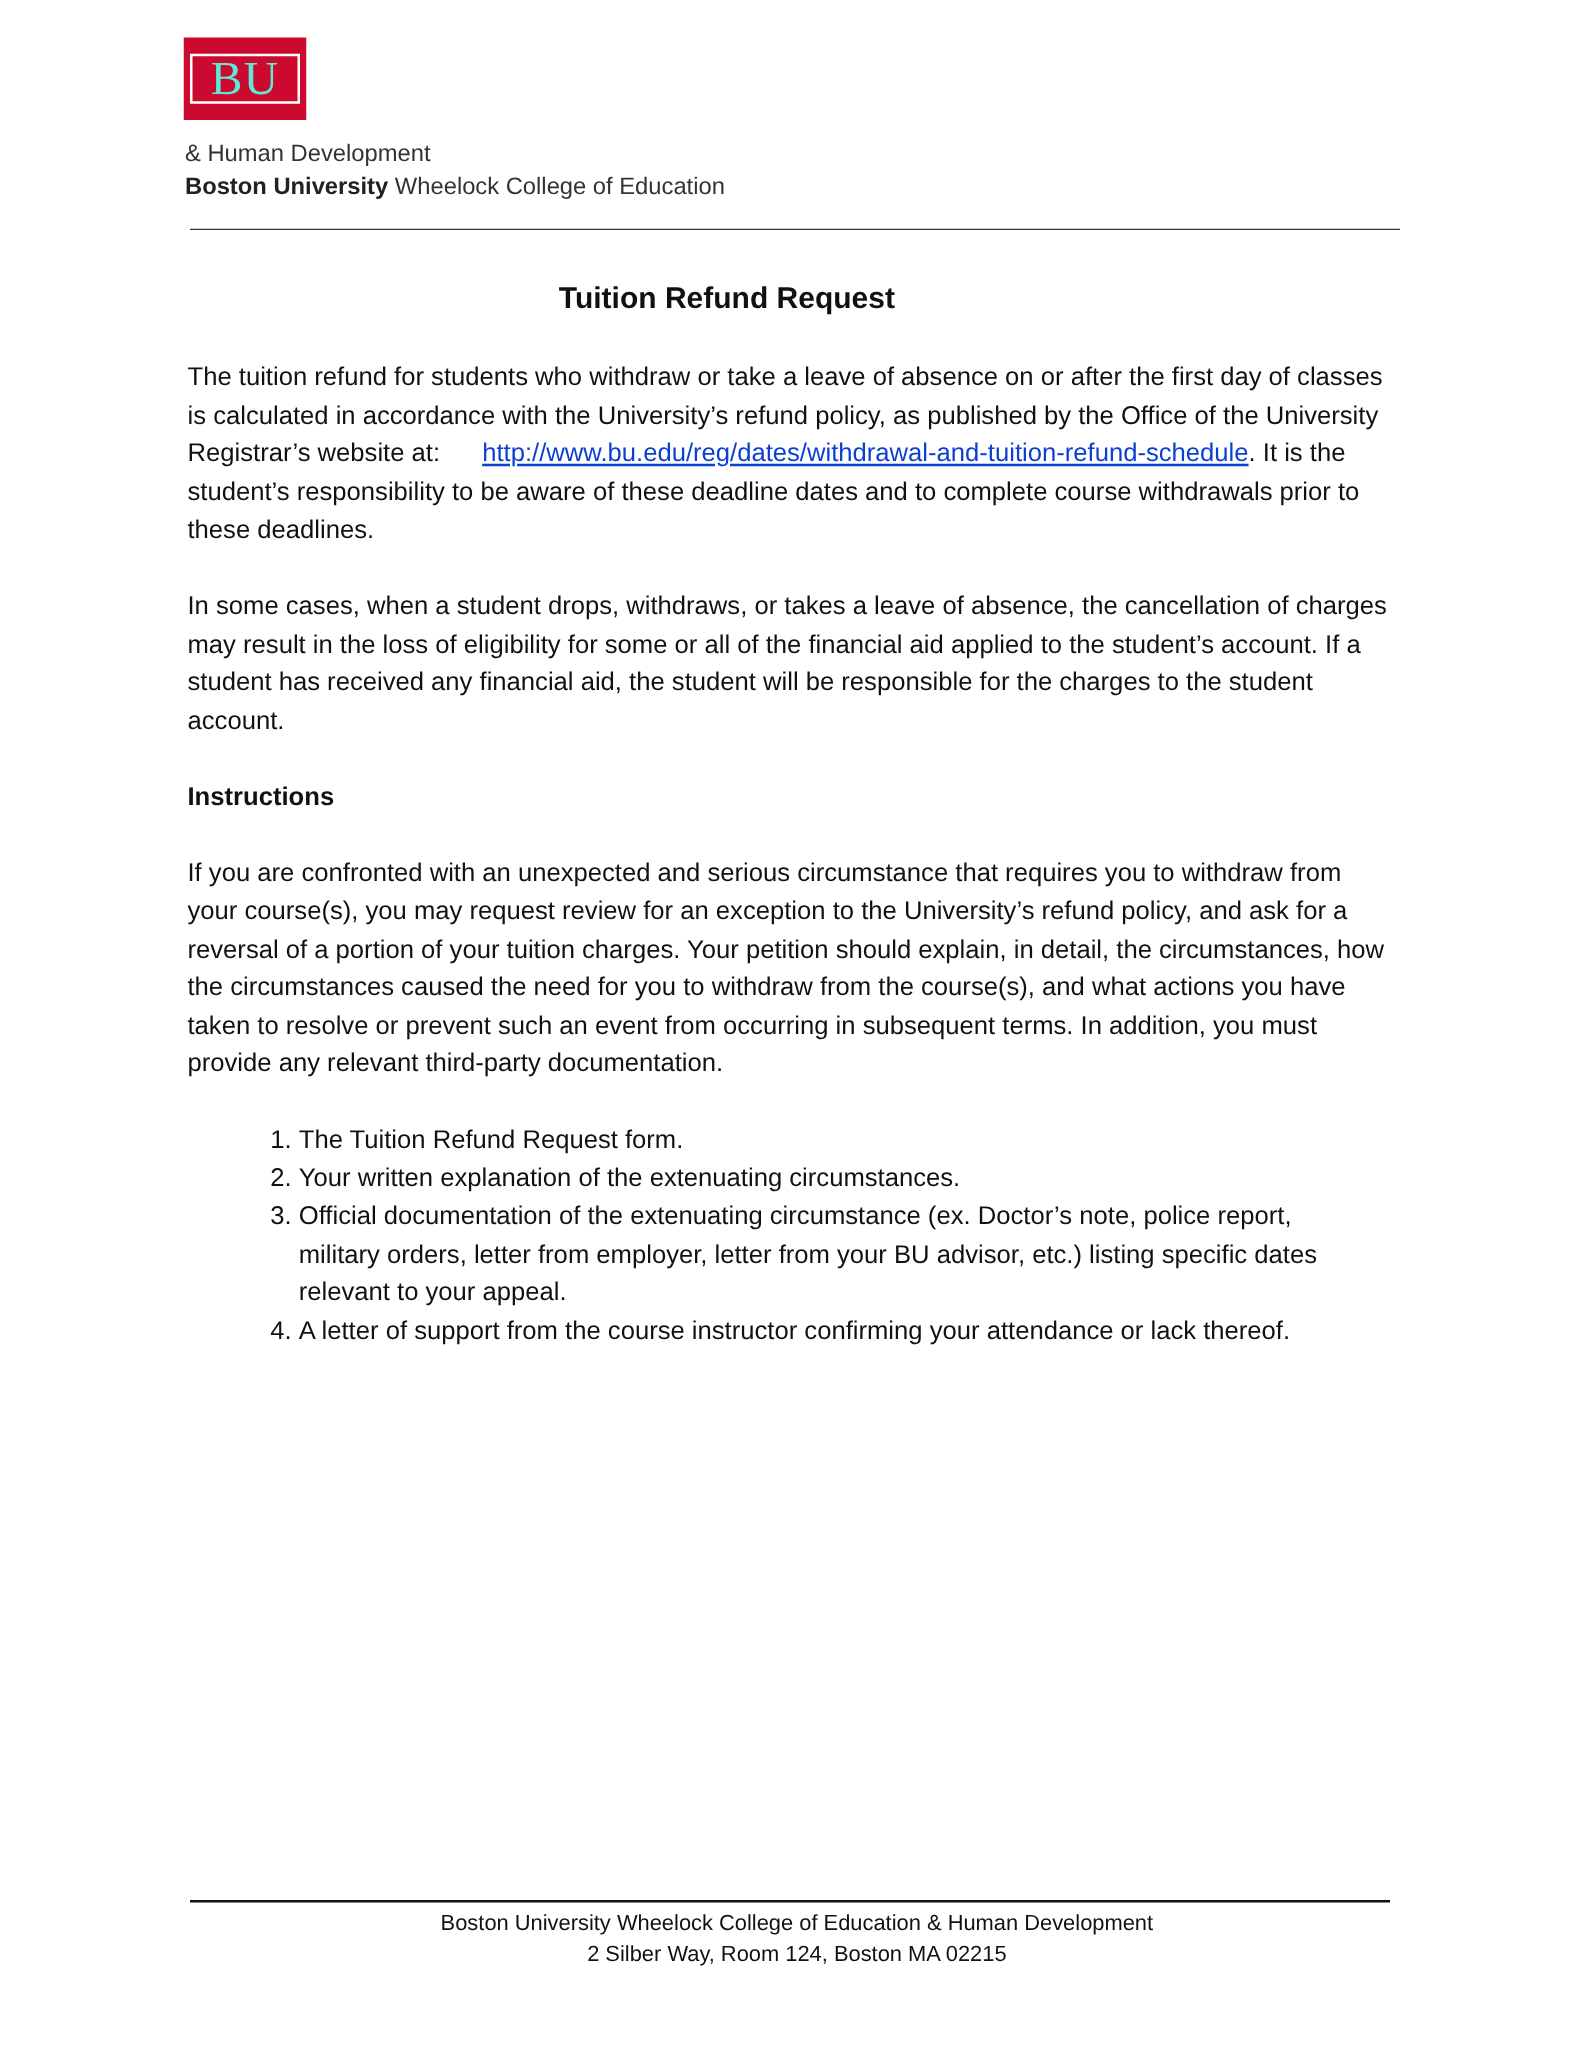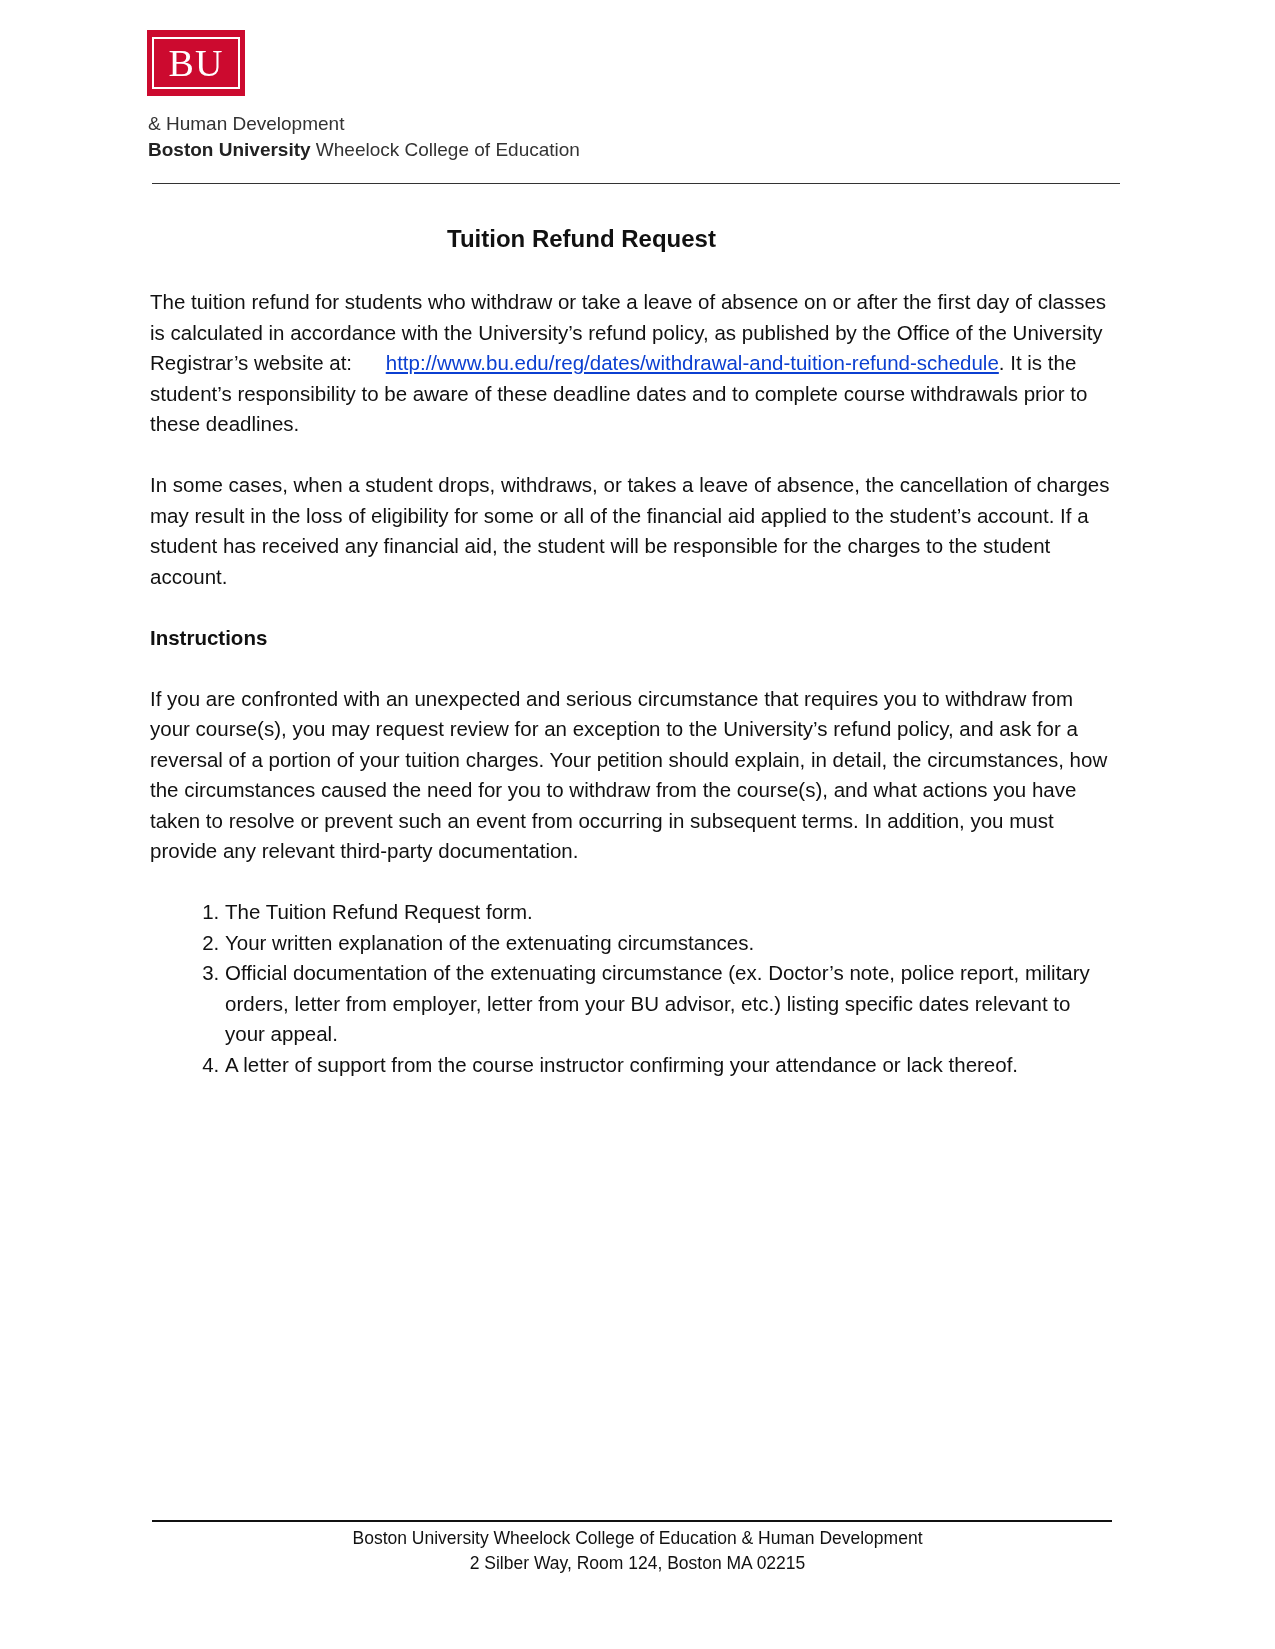--- a/index.html
+++ b/index.html
@@ -1,27 +1,27 @@
 <!DOCTYPE html>
 <html><head>
 <meta charset="utf-8">
 <style>
   html, body { margin: 0; padding: 0; background: #ffffff; }
   body { width: 1275px; height: 1649px; position: relative; font-family: "Liberation Sans", sans-serif; color: #111; }
   .logo { position: absolute; left: 147px; top: 30px; width: 98px; height: 66px; background: #cc0a2f; display: flex; align-items: center; justify-content: center; }
-  .logo-inner { width: 88px; height: 52px; border: 2px solid #fff; box-sizing: border-box; display: flex; align-items: center; justify-content: center; color: #ffffff; font-family: "Liberation Serif", serif; font-size: 38px; letter-spacing: 1px; line-height: 1; }
+  .logo-inner { width: 88px; height: 40px; border: 2px solid #fff; box-sizing: border-box; display: flex; align-items: center; justify-content: center; color: #5eead4; font-family: "Liberation Serif", serif; font-size: 38px; letter-spacing: 1px; line-height: 1; }
   .org { position: absolute; left: 148px; top: 111px; font-size: 19px; line-height: 26px; color: #333; }
   .org b { color: #222; font-weight: bold; }
   .rule-top { position: absolute; left: 152px; top: 183px; width: 968px; height: 1px; background: #333; }
   .title { position: absolute; left: 0; width: 1163px; top: 225px; text-align: center; font-size: 24px; font-weight: bold; color: #111; }
   .content { position: absolute; left: 150px; top: 287px; width: 960px; font-size: 20.5px; line-height: 30.5px; color: #111; }
   .content p { margin: 0 0 30.5px 0; }
   .content a { color: #0b3fd1; text-decoration: underline; margin-left: 28px; }
   .heading { font-weight: bold; }
-  ol { margin: 0; padding-left: 75px; }
+  ol { margin: 14px; padding-left: 75px; }
   ol li { padding-left: 0px; }
   .rule-bottom { position: absolute; left: 152px; top: 1520px; width: 960px; height: 2px; background: #111; }
   .footer { position: absolute; left: 0; width: 1275px; top: 1526px; text-align: center; font-size: 17.5px; line-height: 25px; color: #111; }
   .footer .gap { display: inline-block; width: 22px; }
 </style>
 </head>
 <body>
 
 <div class="logo">
   <div class="logo-inner">BU</div>

